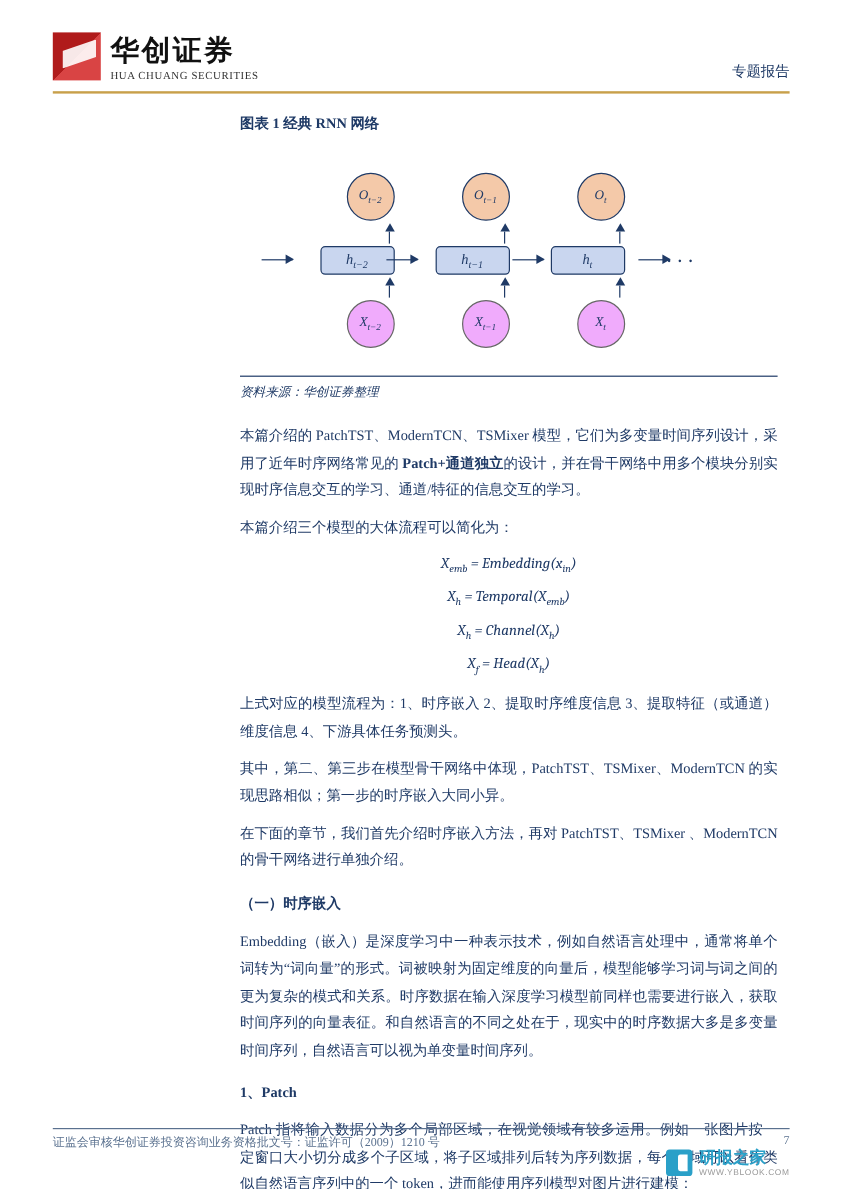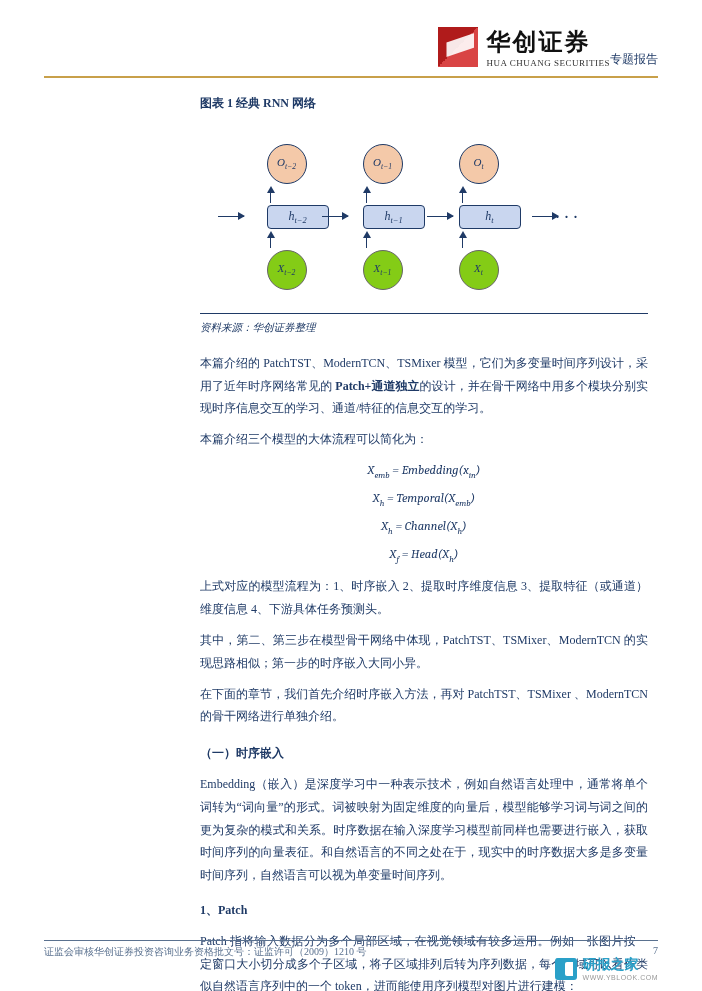--- a/index.html
+++ b/index.html
@@ -5,25 +5,24 @@
   * { margin: 0; padding: 0; box-sizing: border-box; }
   body {
     width: 702px;
     height: 991px;
     background: #fff;
     font-family: "SimSun", "Songti SC", serif;
     color: #1f3a66;
     position: relative;
   }
   .header {
-    padding: 26px 44px 8px 20px;
+    padding: 26px 44px 8px 44px;
     display: flex;
-    justify-content: flex-end;
+    justify-content: space-between;
     align-items: flex-end;
-    margin-left: 46px;
   }
   .logo-wrap { display: flex; align-items: center; gap: 8px; }
   .logo-mark {
     width: 40px; height: 40px;
     background: linear-gradient(135deg, #b01b1b 0 50%, #d94444 50% 100%);
     position: relative;
   }
   .logo-mark::after {
     content: ""; position: absolute; inset: 6px 4px 10px 8px;
     background: #fff; clip-path: polygon(0 40%, 100% 0, 100% 60%, 0 100%);
@@ -41,28 +40,28 @@
   }
   .fig-title { font-size: 12px; font-weight: 700; margin-bottom: 12px; }
   .diagram {
     height: 180px;
     border: none;
     display: flex; align-items: center; justify-content: center;
     gap: 34px;
     margin: 6px 10px 6px 10px;
     position: relative;
   }
-  .triple { display: flex; flex-direction: column; align-items: flex-start; gap: 2px; }
+  .triple { display: flex; flex-direction: column; align-items: flex-end; gap: 2px; }
   .circle {
     width: 40px; height: 40px; border-radius: 50%;
     display: flex; align-items: center; justify-content: center;
     border: 1.5px solid #1f3a66; font-size: 11px; font-style: italic;
   }
   .o { background: #f4c9a9; }
-  .x { background: #84cc16; border-color: #666; }
+  .x { background: #f0abfc; border-color: #666; }
   .rect {
     width: 62px; height: 24px; border-radius: 4px;
     background: #c9d6ef; border: 1.5px solid #1f3a66;
     display: flex; align-items: center; justify-content: center;
     font-size: 12px; font-style: italic;
   }
   .arrow-v {
     width: 0; height: 0;
     border-left: 4px solid transparent; border-right: 4px solid transparent;
     border-bottom: 7px solid #1f3a66;

